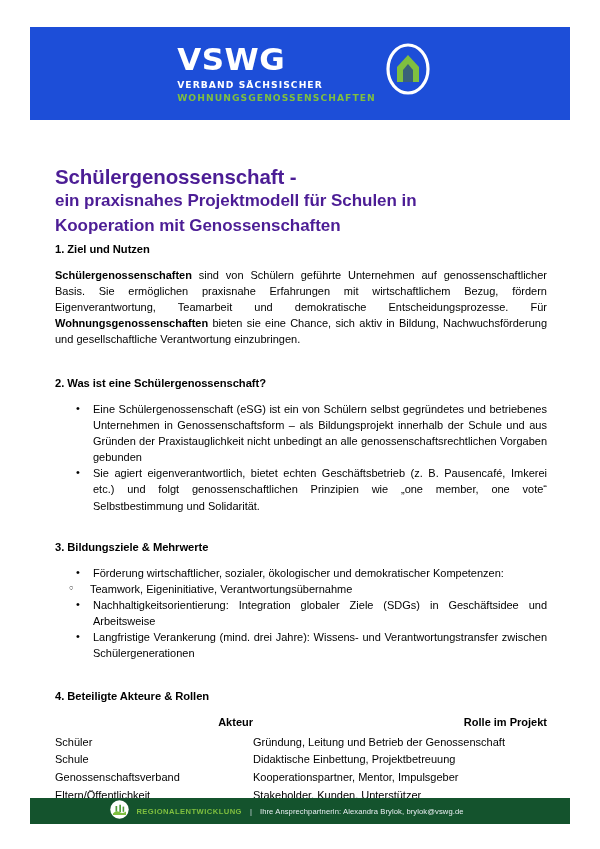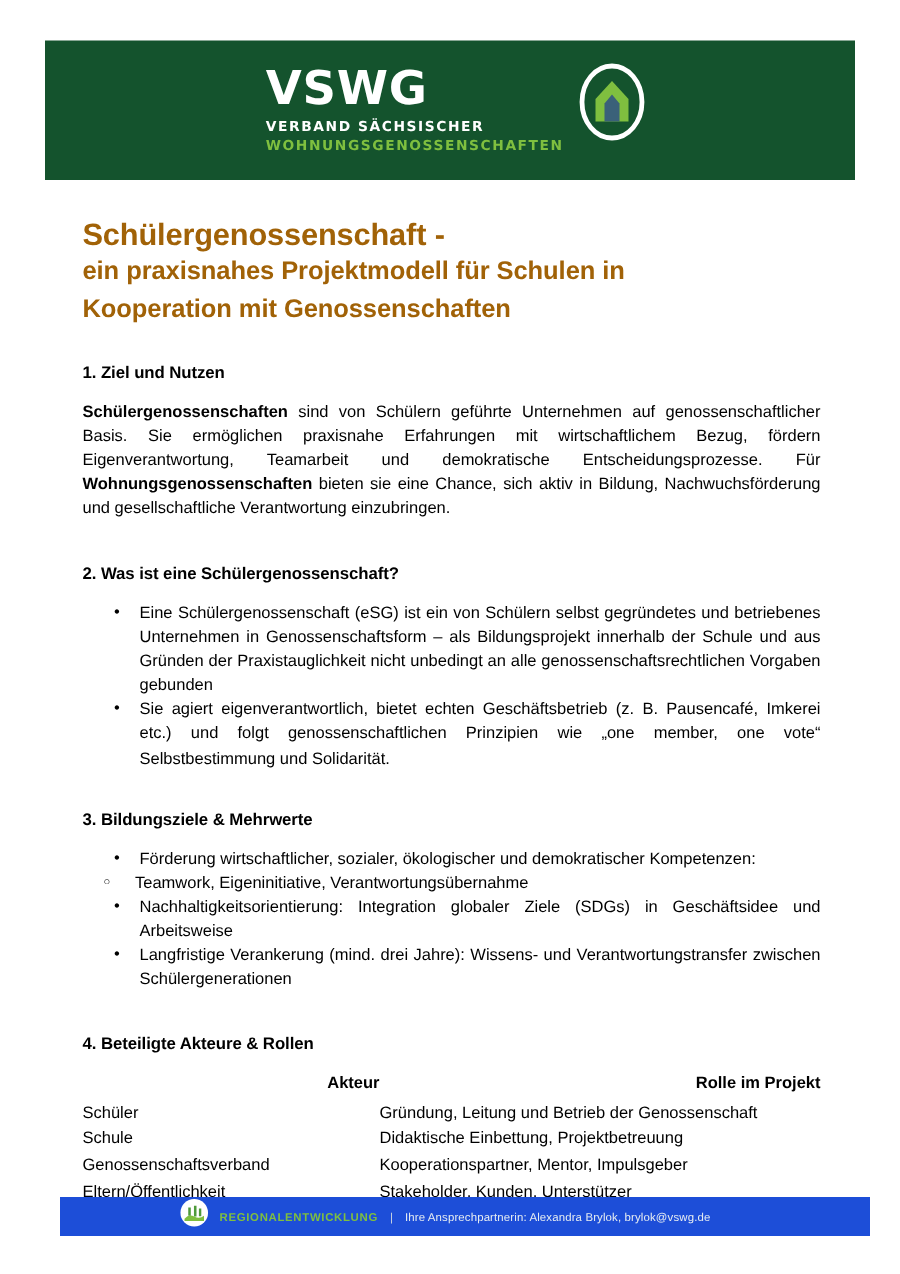--- a/index.html
+++ b/index.html
@@ -23,21 +23,21 @@
     background: #ffffff;
   }
 
   
   .header-band {
     position: absolute;
     left: 30px;
     top: 27px;
     width: 540px;
     height: 93px;
-    background: #14532d;
+    background: #1d4ed8;
     display: flex;
     align-items: center;
     justify-content: center;
   }
   .logo {
     display: flex;
     align-items: center;
     gap: 9px;
     transform: translateX(4px);
   }
@@ -72,23 +72,23 @@
     color: #7FBF3F;
     margin-top: 2px;
     line-height: 1.1;
   }
   .logo-mark { flex: 0 0 auto; margin-bottom: 6px; }
 
   
   .title-block {
     position: absolute;
     left: 55px;
-    top: 144px;
+    top: 164px;
     width: 500px;
-    color: #a16207;
+    color: #4c1d95;
   }
   .title-line1 {
     font-size: 20.5px;
     font-weight: bold;
     line-height: 1.24;
     letter-spacing: -0.1px;
   }
   .title-line2, .title-line3 {
     font-size: 17px;
     font-weight: bold;
@@ -175,25 +175,25 @@
     text-align: left;
     padding: 0;
     line-height: 1.62;
     vertical-align: top;
   }
   .col-actor { width: 198px; }
 
   
   .footer-band {
     position: absolute;
-    left: 40px;
+    left: 30px;
     top: 798px;
     width: 540px;
     height: 26px;
-    background: #1d4ed8;
+    background: #14532d;
     display: flex;
     align-items: center;
     justify-content: center;
   }
   .footer-inner {
     display: flex;
     align-items: center;
     gap: 7px;
     transform: translateX(-13px);
   }

